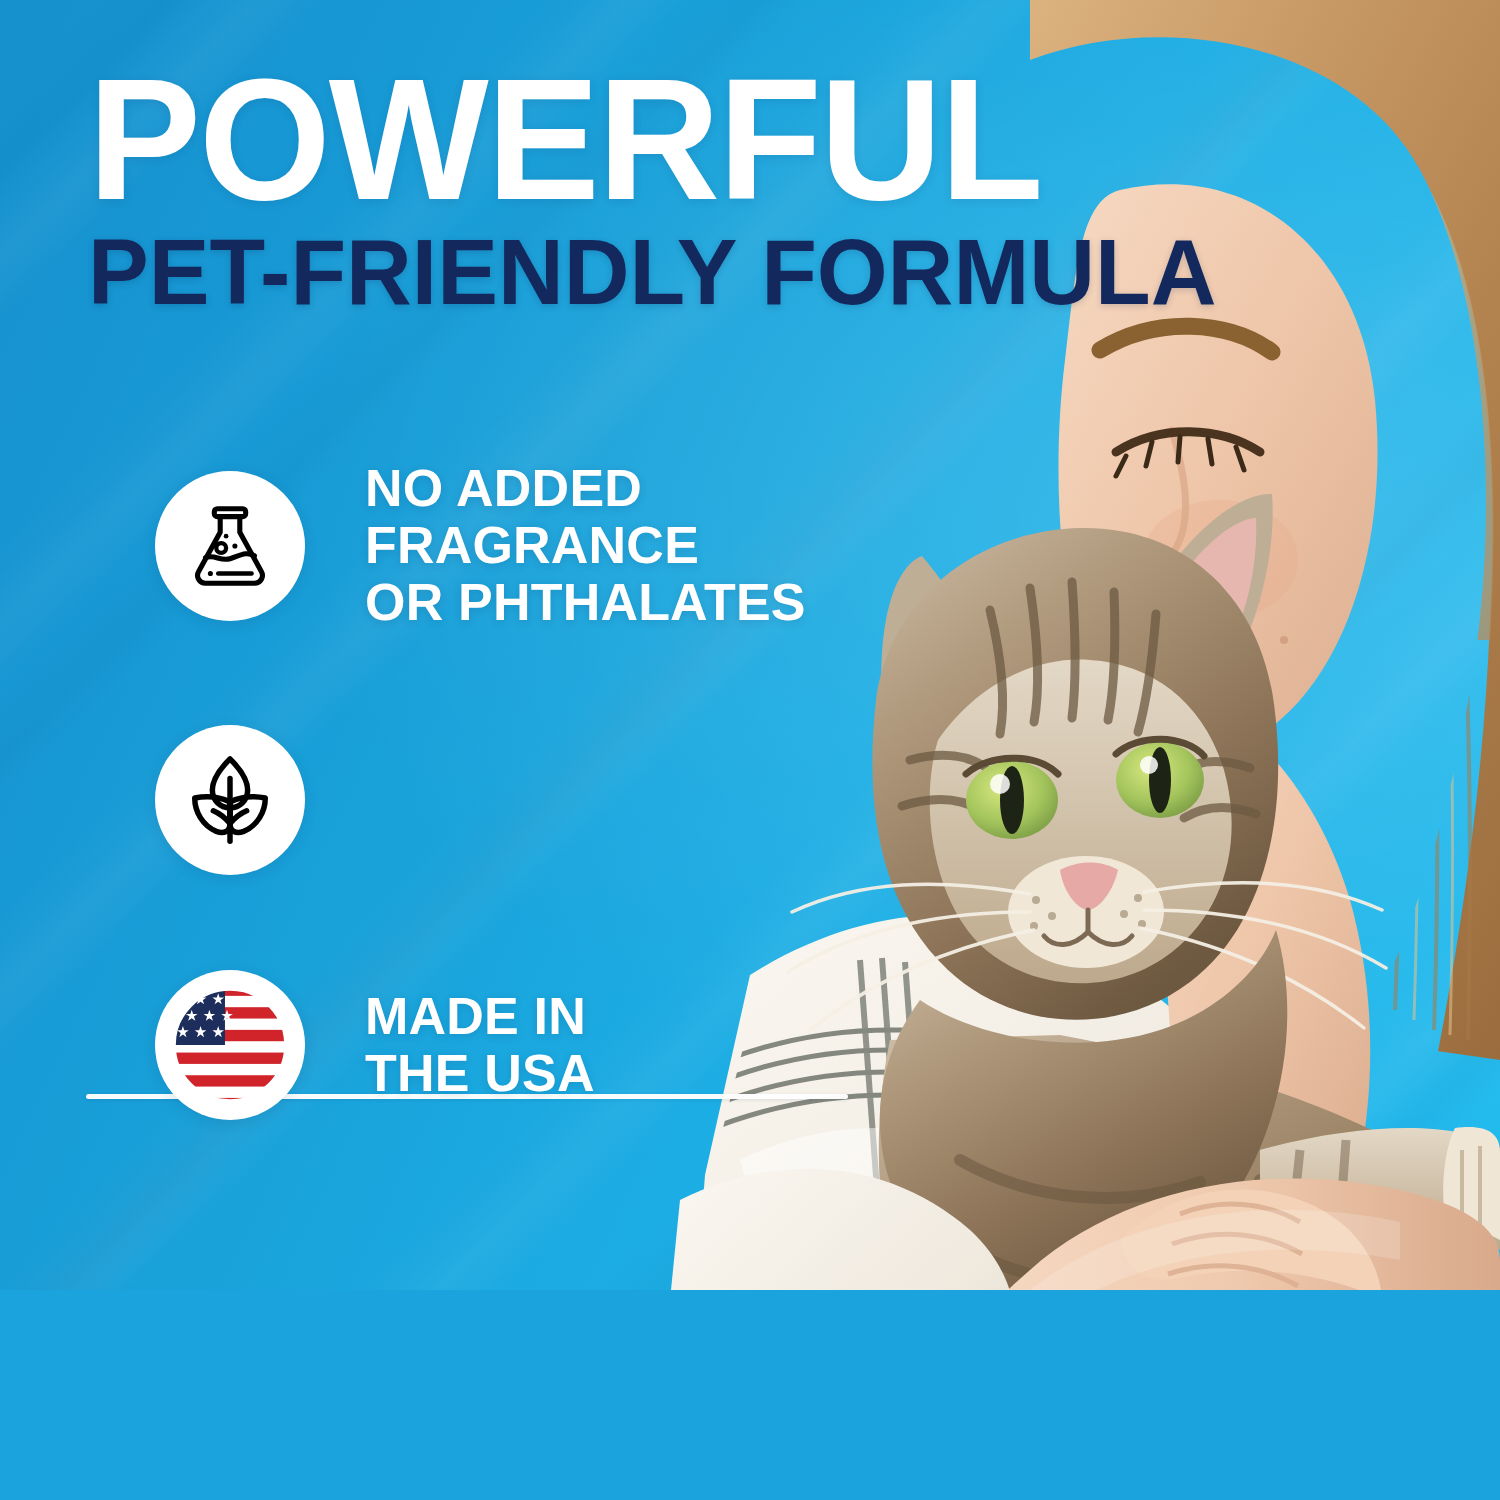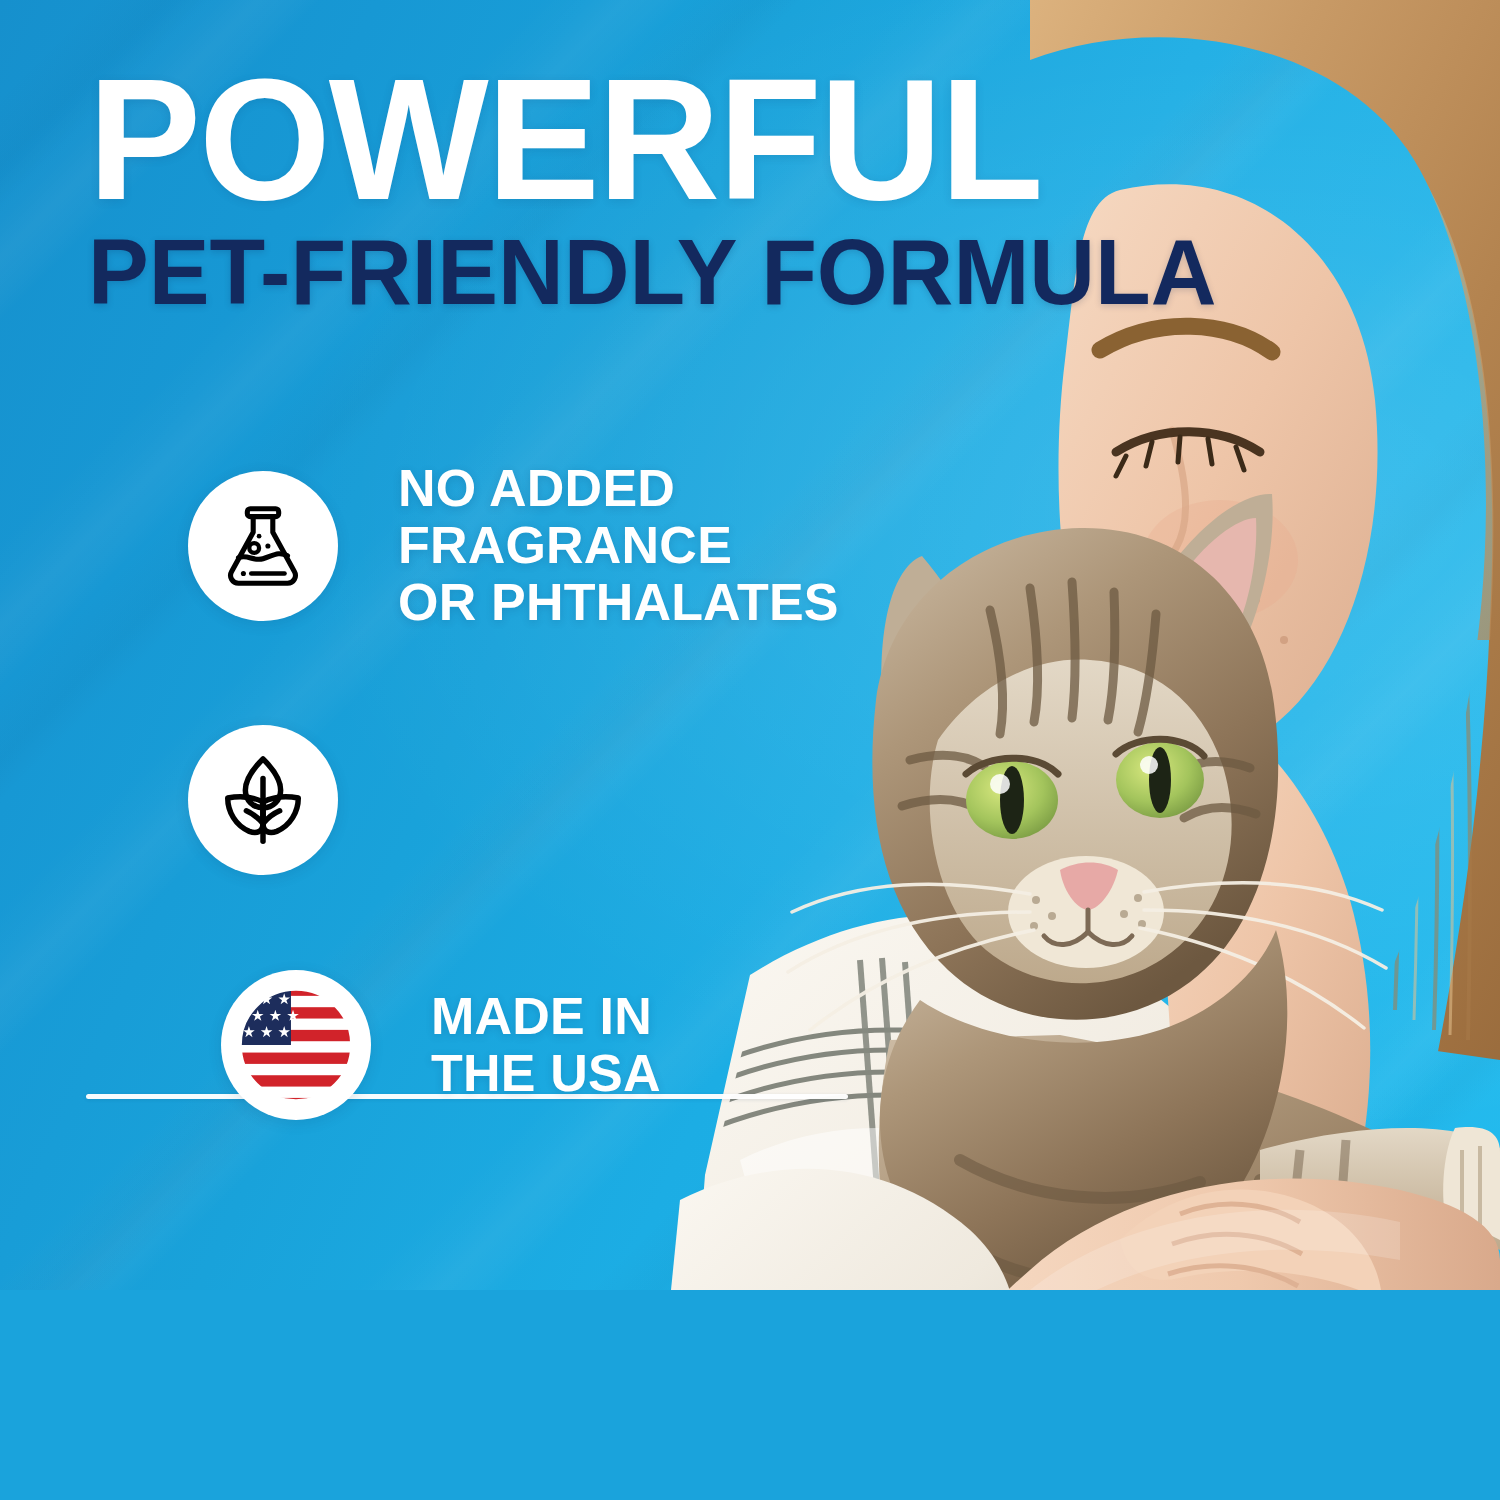--- a/index.html
+++ b/index.html
@@ -102,21 +102,20 @@
   
   .features {
     position:absolute;
     left:0; top:430px;
     width:900px;
   }
   .feature-row {
     position:relative;
     display:flex;
     align-items:center;
-    padding-left:33px;
   }
   .icon-circle {
     position:relative;
     flex:0 0 auto;
     width:150px; height:150px;
     margin-left:155px;
     border-radius:50%;
     background:#ffffff;
     display:flex;
     align-items:center;
@@ -144,21 +143,21 @@
     background:#ffffff;
     border-radius:3px;
     opacity:.97;
     box-shadow:0 1px 4px rgba(0,40,80,0.12);
   }
   #div1 { top:664px; }
   #div2 { top:917px; }
 
   .row1 { position:absolute; top:30px; left:0; width:100%; }
   .row2 { position:absolute; top:295px; left:0; width:100%; }
-  .row3 { position:absolute; top:540px; left:0; width:100%;margin-left:33px; }
+  .row3 { position:absolute; top:540px; left:0; width:100%; }
 </style>
 </head>
 <body>
 
 <div id="stage">
 
   <div class="bg-base"></div>
   <div class="bg-streaks"></div>
   <div class="bg-streaks2"></div>
   <div class="bg-vignette"></div>

